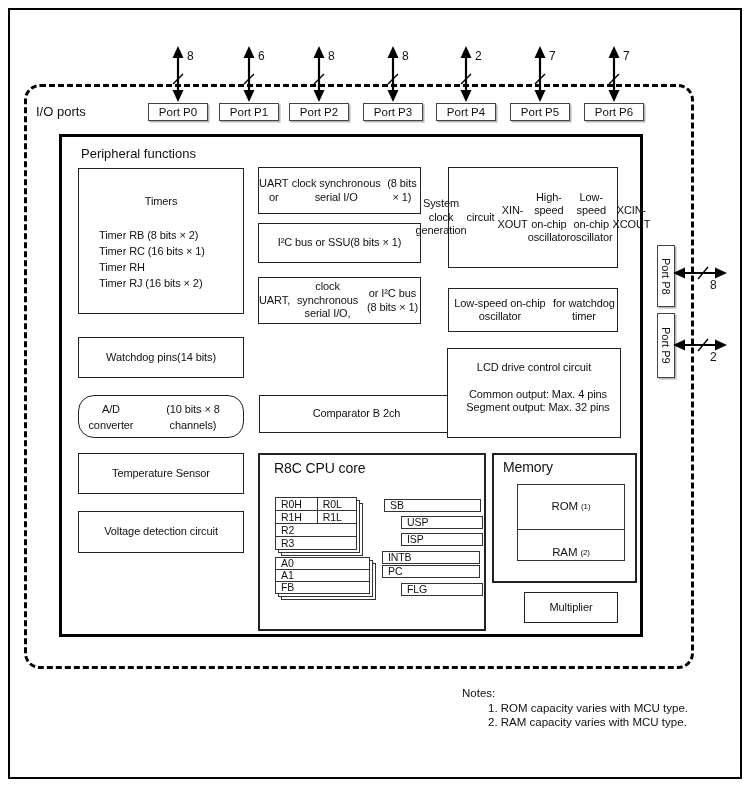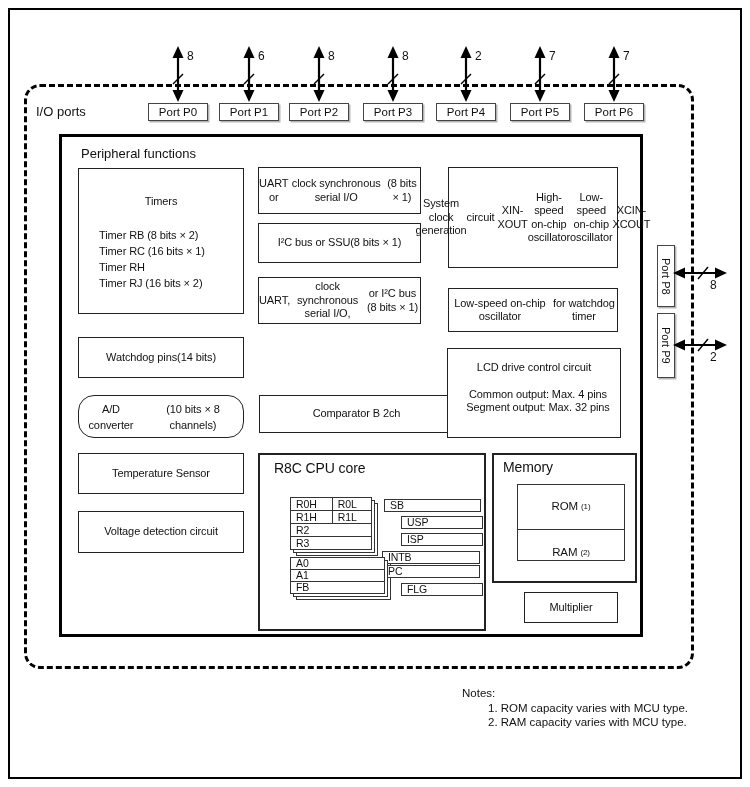--- a/index.html
+++ b/index.html
@@ -37,21 +37,21 @@
   #wdtosc     { left:448px; top:288px; width:170px; height:44px; }
   #lcd        { left:447px; top:348px; width:174px; height:90px; }
   #lcd .ttl   { text-align:center; margin-top:12px; }
   #lcd .list  { margin:13px 0 0 8px; text-align:center; line-height:13.5px; }
 
   .line:empty::before { content:"\00a0"; }
 
   
   #cpu { left:258px; top:453px; width:228px; height:178px; border-width:2px; }
   .cpu-title { position:absolute; left:14px; top:7px; font-size:14px; }
-  .bank { position:absolute;margin-left:15px; }
+  .bank { position:absolute; }
   .bank .sh { position:absolute; border:1px solid #333; background:#fff; width:100%; height:100%; }
   .sh.s2 { left:6px; top:6px; z-index:0; }
   .sh.s1 { left:3px; top:3px; z-index:1; }
   .bank table { position:relative; z-index:2; border-collapse:collapse; width:100%; background:#fff; }
   .bank td { border:1px solid #333; font-size:10.5px; height:13px; padding:0 0 0 5px; line-height:11px; }
   #bank1 { left:15px; top:42px; width:82px; }
   #bank2 { left:15px; top:102px; width:95px; }
   #bank2 td { height:12px; }
   #rregs { position:absolute; left:122px; top:44px; width:102px; height:100px; }
   .rreg { position:absolute; border:1px solid #333; background:#fff; font-size:10.5px;

